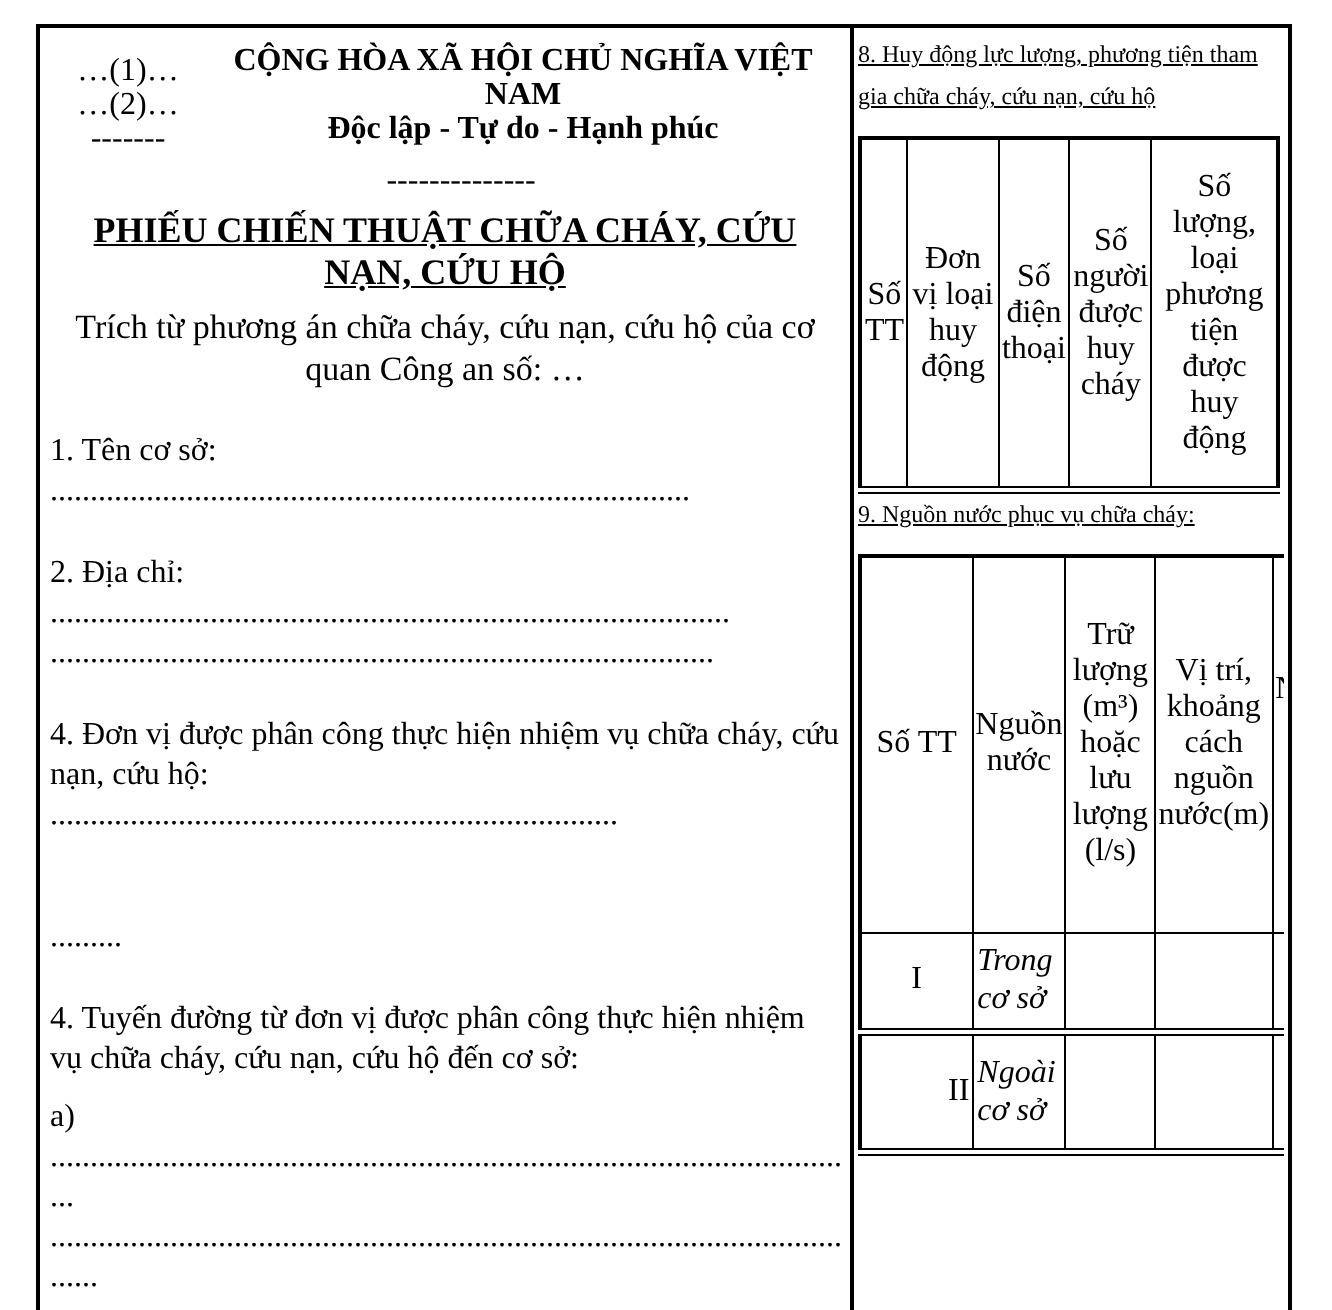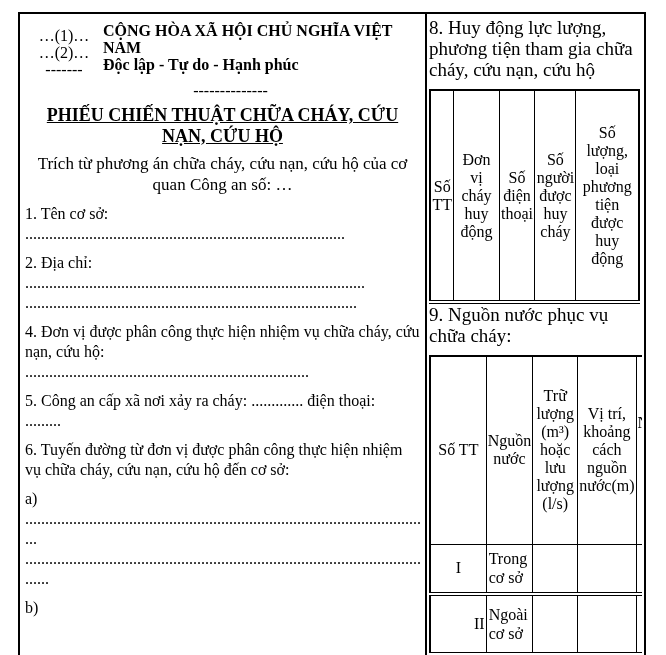--- a/index.html
+++ b/index.html
@@ -7,44 +7,44 @@
   body { font-family:"Liberation Serif", serif; color:#000; }
   .page { position:relative; width:666px; height:655px; background:#fff; }
   .doc { position:absolute; left:18px; top:12px; width:628px; height:660px;
          border:2px solid #000; border-bottom:none; display:flex; background:#fff; }
   .col-left  { width:407px; border-right:2px solid #000; padding:8px 5px 0 5px; overflow:hidden; }
   .col-right { width:215px; padding:3px 2px 0 2px; overflow:hidden; }
 
   
   .hdr { display:flex; align-items:flex-start; }
   .refs { width:78px; text-align:center; font-size:16px; line-height:17px; padding-top:5px; }
-  .nat  { flex:1; font-weight:bold; font-size:16px; line-height:17px; }
+  .nat  { flex:1; text-align:center; font-weight:bold; font-size:16px; line-height:17px; }
   .formno { width:62px; text-align:center; font-weight:bold; font-size:16px; line-height:17px; }
   .motto-dash { text-align:center; font-size:16px; line-height:17px; margin-top:4px; margin-left:78px; margin-right:62px; }
 
   .form-title { margin-top:6px; text-align:center; font-weight:bold; font-size:18px; line-height:21px;text-decoration:underline; }
   .form-subtitle { margin-top:6px; text-align:center; font-size:17px; line-height:21px; }
 
-  .item { margin-top:9px; font-size:16px; line-height:20px; }
+  .item { margin-top:21px; font-size:16px; line-height:20px; }
   .dots { font-size:16px; line-height:20px; white-space:nowrap; overflow:hidden; }
   .sub-label { font-size:16px; line-height:20px; margin-top:9px; }
 
   
-  .sec { font-size:19px; line-height:21px; }
+  .sec { font-size:12px; line-height:21px;text-decoration:underline; }
   .sec9 { margin-top:0; }
   table { border-collapse:collapse; table-layout:fixed; }
   .tbl { margin-top:9px; border:2px solid #000; border-bottom:4px double #000; }
   .tbl th, .tbl td { border:1px solid #000; font-weight:normal; font-size:16px;
         line-height:18px; text-align:center; vertical-align:middle; padding:0 1px;
         overflow-wrap:break-word; overflow:hidden; }
-  .tbl8 th { height:212px; }
+  .tbl8 th { height:176px; }
   .tbl9 th { height:188px; }
   .tbl9 .rowI td { height:50px; border-bottom:4px double #000; }
   .tbl9 .rowII td { height:60px;padding-left:43px; }
-  .tbl9 td.src { text-align:left; padding-left:2px; line-height:19px; }
+  .tbl9 td.src { text-align:left; padding-left:2px; line-height:19px;font-style:italic; }
   .tbl9 td.no { text-align:center; }
 </style>
 </head>
 <body>
 
 <div class="page">
   <div class="doc">
 
     <div class="col-left">
       <div class="hdr">
@@ -67,23 +67,23 @@
       <p class="dots">................................................................................</p>
 
       <p class="item">2. Địa chỉ:</p>
       <p class="dots">.....................................................................................</p>
 
       <p class="dots">...................................................................................</p>
 
       <p class="item">4. Đơn vị được phân công thực hiện nhiệm vụ chữa cháy, cứu nạn, cứu hộ:</p>
       <p class="dots">.......................................................................</p>
 
-      <p class="item"><span>5. Công an cấp xã nơi xảy ra cháy: ............. điện thoại:</span><br><span>.........</span></p>
+      <p class="item"><br><span>.........</span></p>
 
-      <p class="item">6. Tuyến đường từ đơn vị được phân công thực hiện nhiệm vụ chữa cháy, cứu nạn, cứu hộ đến cơ sở:</p>
+      <p class="item">4. Tuyến đường từ đơn vị được phân công thực hiện nhiệm vụ chữa cháy, cứu nạn, cứu hộ đến cơ sở:</p>
 
       <p class="sub-label">a)</p>
       <p class="dots">...................................................................................................</p>
       <p class="dots">...</p>
       <p class="dots">...................................................................................................</p>
       <p class="dots">......</p>
       <p class="sub-label">b)</p>
     </div>
 
     <div class="col-right">
@@ -93,21 +93,21 @@
         <colgroup>
           <col style="width:24px">
             <col style="width:46px">
             <col style="width:36px">
             <col style="width:41px">
             <col style="width:64px">
         </colgroup>
         <tbody>
             <tr>
           <th>Số TT</th>
-          <th>Đơn vị cháy huy động</th>
+          <th>Đơn vị loại huy động</th>
           <th>Số điện thoại</th>
           <th>Số người được huy cháy</th>
           <th>Số lượng, loại phương tiện được huy động</th>
         </tr>
       </tbody>
         </table>
 
       <p class="sec sec9">9. Nguồn nước phục vụ chữa cháy:</p>
 
       <table class="tbl tbl9">

